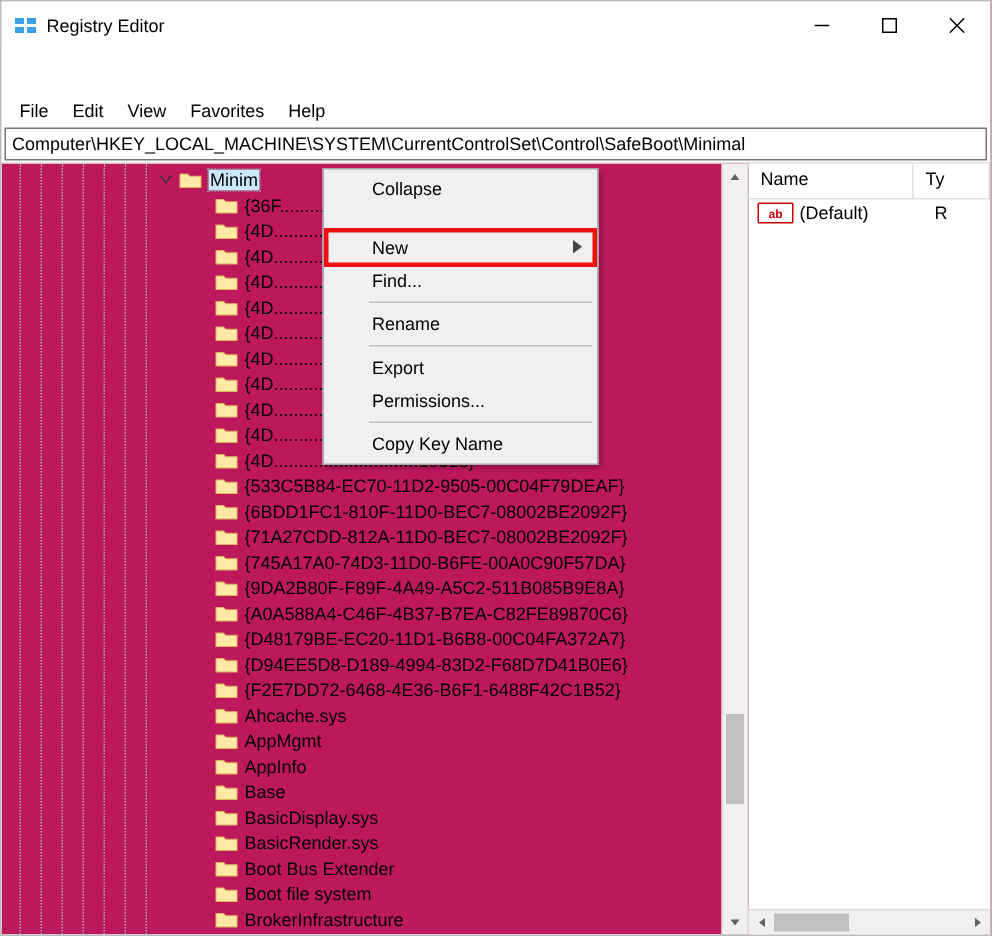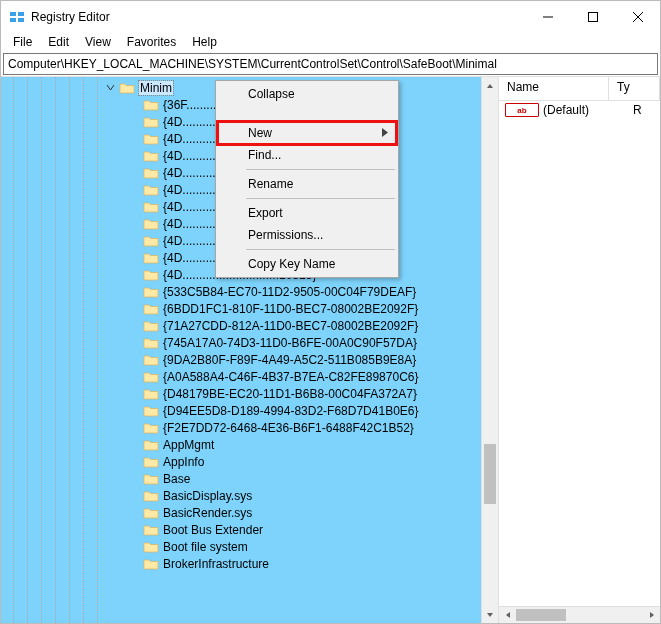--- a/index.html
+++ b/index.html
@@ -2,31 +2,31 @@
 <html><head>
 <meta charset="utf-8">
 <style>
 * { box-sizing: border-box; margin: 0; padding: 0; font-family: 'Segoe UI', Tahoma, sans-serif; font-size: 12px; }
 body { width: 661px; height: 624px; background: #fff; border: 1px solid #bbb; display: flex; flex-direction: column; overflow: hidden; }
 .titlebar { height: 31px; display: flex; align-items: center; padding-left: 8px; background: #fff; }
 .titlebar .icon { width: 16px; height: 16px; margin-right: 6px; }
 .titlebar .title { flex: 1; font-size: 12px; }
 .winbtn { width: 45px; height: 31px; display: flex; align-items: center; justify-content: center; }
 .winbtn svg { stroke: #000; fill: none; }
-.menubar { height: 20px; display: flex; align-items: center; padding: 0 6px; gap: 4px; }
+.menubar { height: 20px; display: flex; align-items: center; padding: 0 6px; gap: 4px; margin-top: 32px; }
 .menubar span { padding: 2px 6px; cursor: default; }
 .addrbar { height: 22px; border: 1px solid #777; margin: 1px 2px; padding: 1px 4px; display: flex; align-items: center; font-size: 12px; }
 .main { flex: 1; display: flex; border-top: 1px solid #e0e0e0; position: relative; overflow: hidden; }
-.tree { width: 498px; border-right: 1px solid #e0e0e0; overflow: hidden; position: relative; background:#7dd3fc; }
+.tree { width: 498px; border-right: 1px solid #e0e0e0; overflow: hidden; position: relative; background:#be185d; }
 .list { flex: 1; position: relative; display: flex; flex-direction: column; }
 .list-header { height: 24px; border-bottom: 1px solid #e0e0e0; display: flex; }
 .list-header .col { padding: 3px 8px; border-right: 1px solid #e0e0e0; font-size:12px; }
 .list-body { flex: 1; }
 .list-row { display: flex; align-items: center; height: 18px; padding-left: 6px; gap: 4px; }
-.ab-icon { width:34px; height:14px; display:inline-flex; align-items:center; justify-content:center; border:1px solid #c00; font-size:8px; color:#c00; font-weight:bold; background:#fff; border-radius:1px;}
+.ab-icon { width:24px; height:14px; display:inline-flex; align-items:center; justify-content:center; border:1px solid #c00; font-size:8px; color:#c00; font-weight:bold; background:#fff; border-radius:1px;}
 .tree-inner { position: absolute; top: 2px; left: 0; right: 0; }
 .tree-lines { position:absolute; top:0; bottom:0; pointer-events:none; }
 .tree-lines div { position:absolute; top:0; bottom:0; border-left:1px dotted #aaa; }
 .row { height: 17px; display: flex; align-items: center; white-space: nowrap; }
 .row .expand { width:11px; height:11px; margin-right:3px; display:inline-flex; align-items:center; justify-content:center; }
 .row .expand svg { display:block; }
 .folder-icon { width:16px; height:14px; margin-right:4px; display:inline-block;}
 .row .label { font-size: 12px; }
 .row.selected .label { background: #cce8ff; outline:1px dotted #888; padding:0 1px; }
 .indent { display:inline-block; }
@@ -271,20 +271,28 @@
               <path d="M1 3 h5 l1.5 1.5 H15 V12 H1 Z" fill="#ffe9a6" stroke="#dcb35c" stroke-width="0.7"></path>
             </svg></span>
           <span class="label">{F2E7DD72-6468-4E36-B6F1-6488F42C1B52}</span>
         </div>
         <div class="row">
           <span class="indent" style="width:128px"></span>
           <span class="expand"></span>
           <span class="folder-icon"><svg width="16" height="14" viewBox="0 0 16 14">
               <path d="M1 3 h5 l1.5 1.5 H15 V12 H1 Z" fill="#ffe9a6" stroke="#dcb35c" stroke-width="0.7"></path>
             </svg></span>
+          <span class="label">Ahcache.sys</span>
+        </div>
+        <div class="row">
+          <span class="indent" style="width:128px"></span>
+          <span class="expand"></span>
+          <span class="folder-icon"><svg width="16" height="14" viewBox="0 0 16 14">
+              <path d="M1 3 h5 l1.5 1.5 H15 V12 H1 Z" fill="#ffe9a6" stroke="#dcb35c" stroke-width="0.7"></path>
+            </svg></span>
           <span class="label">AppMgmt</span>
         </div>
         <div class="row">
           <span class="indent" style="width:128px"></span>
           <span class="expand"></span>
           <span class="folder-icon"><svg width="16" height="14" viewBox="0 0 16 14">
               <path d="M1 3 h5 l1.5 1.5 H15 V12 H1 Z" fill="#ffe9a6" stroke="#dcb35c" stroke-width="0.7"></path>
             </svg></span>
           <span class="label">AppInfo</span>
         </div>

